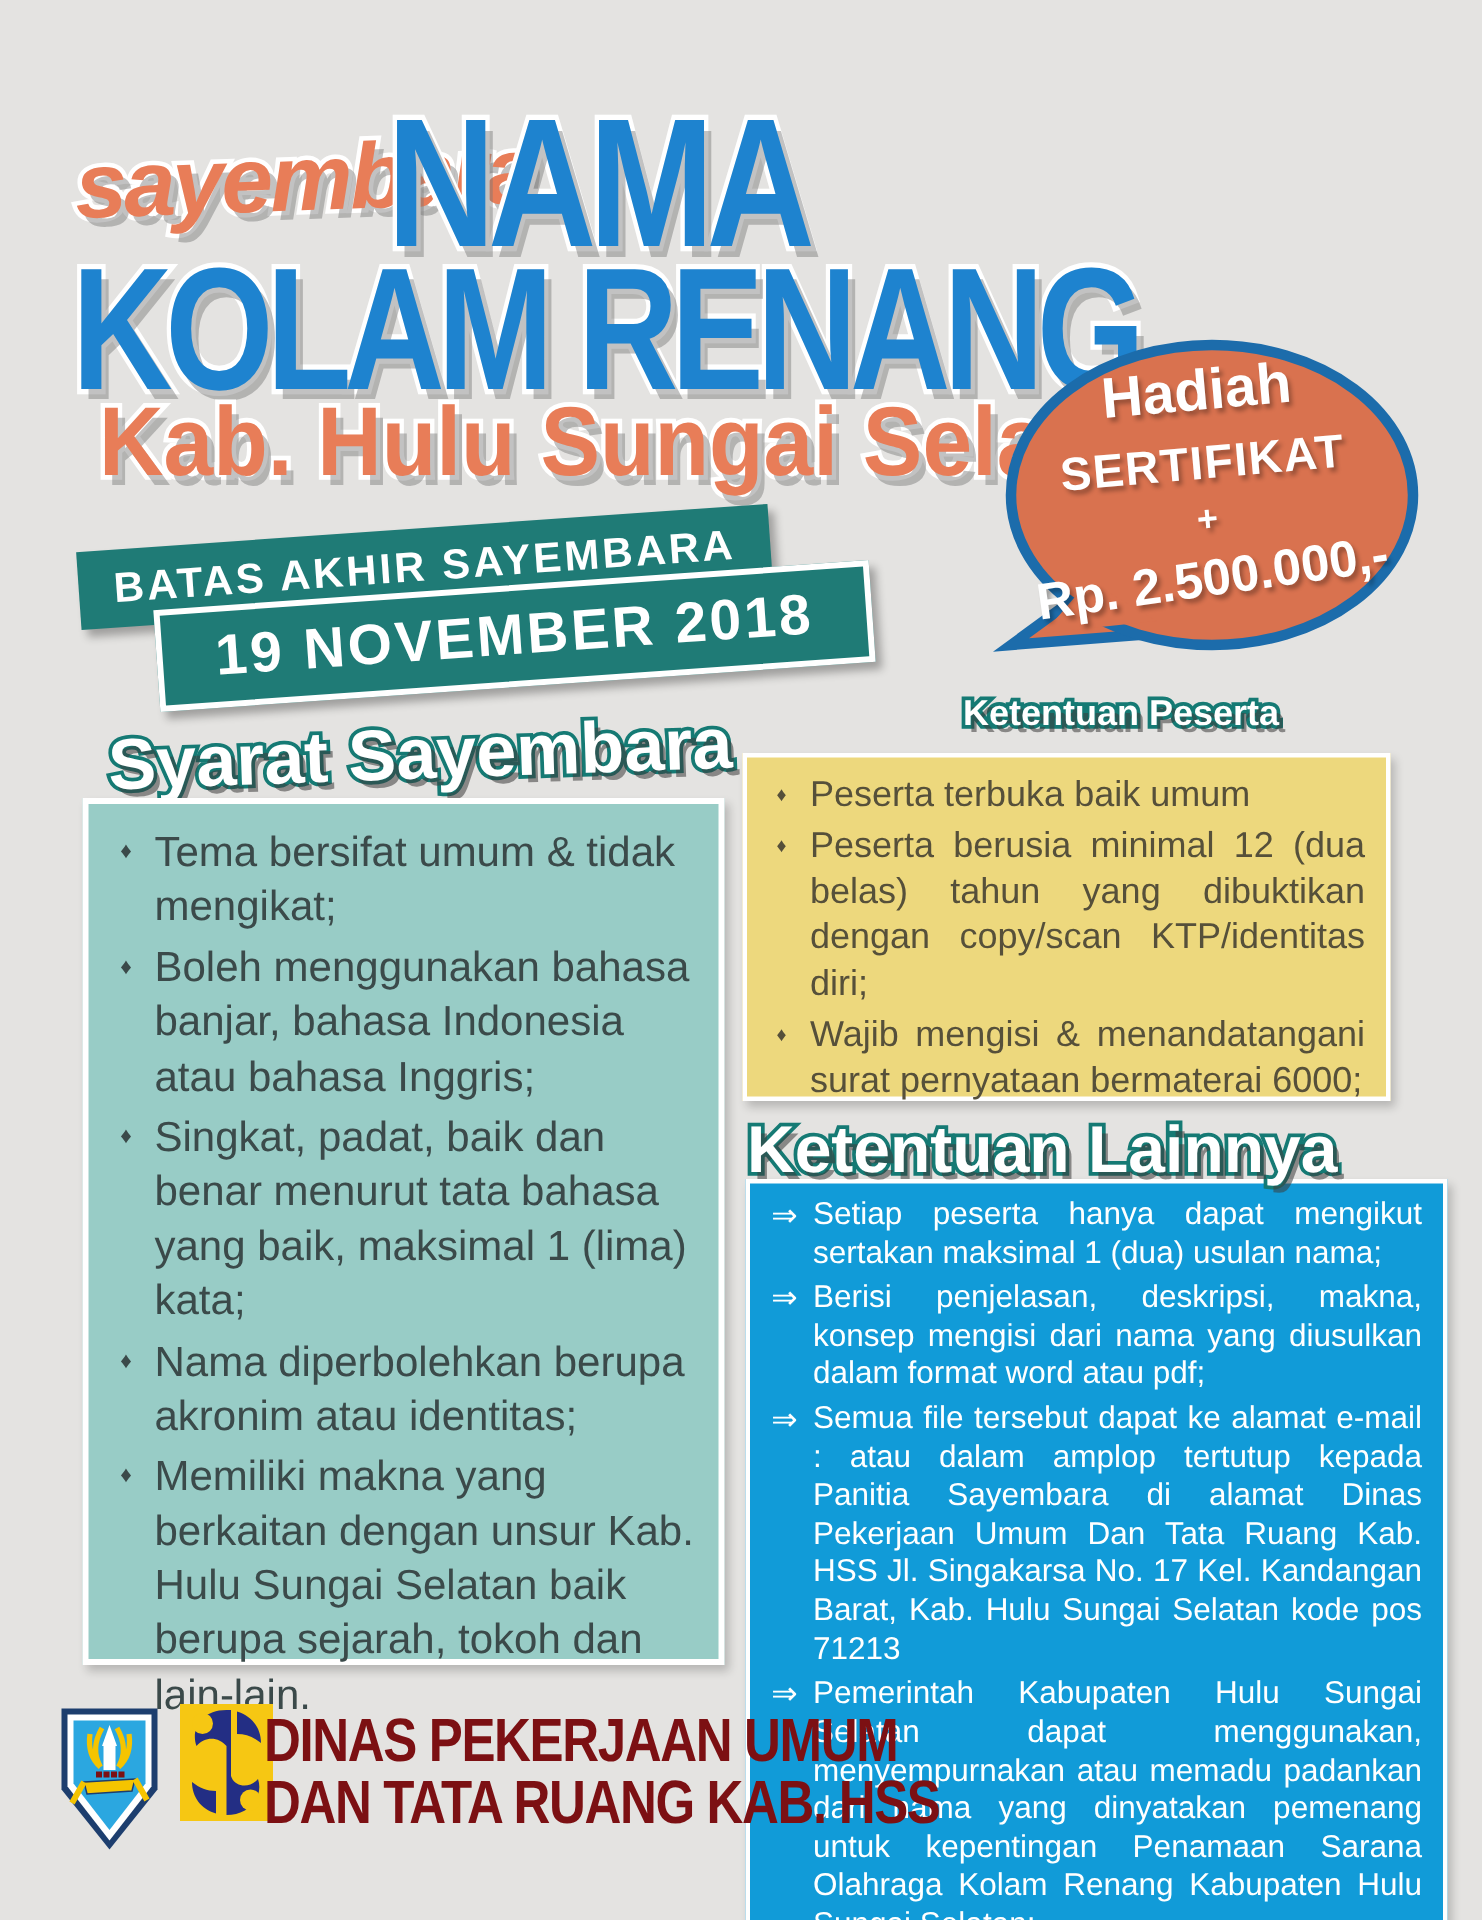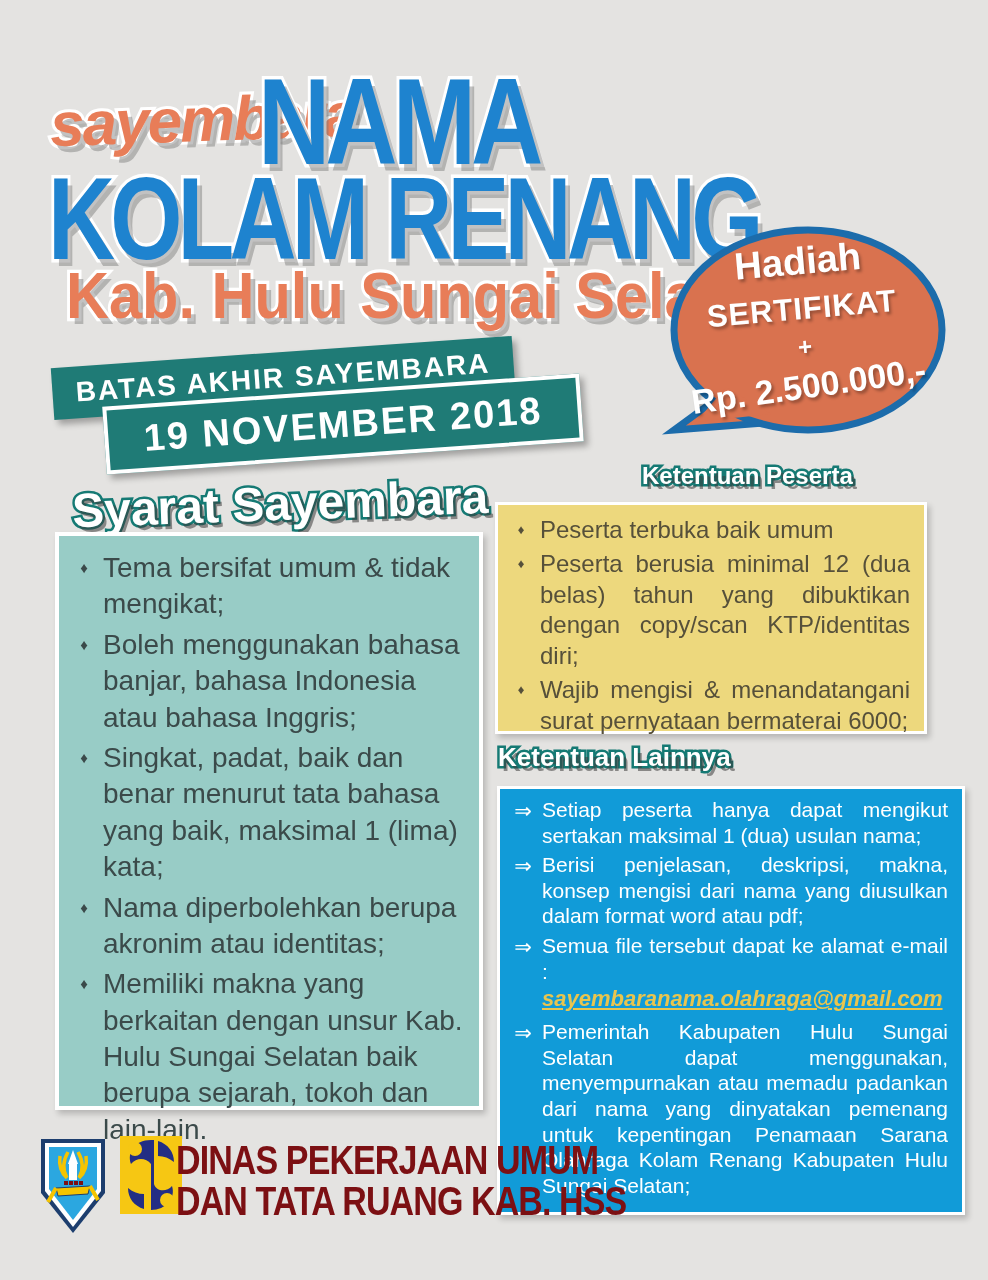--- a/index.html
+++ b/index.html
@@ -76,21 +76,21 @@
 
   
   .fancy{
     font-weight:900;color:#ffffff;
     -webkit-text-stroke:5px #157a74;paint-order:stroke fill;
     text-shadow:4px 5px 0 rgba(60,60,60,.55);
     letter-spacing:0px;white-space:nowrap;
   }
   .h-syarat{left:72px;top:476px;font-size:48px;transform:rotate(-2deg);}
   .h-peserta{left:642px;top:462px;font-size:24px;}
-  .h-lainnya{left:498px;top:742px;font-size:26px;z-index:5;}
+  .h-lainnya{left:498px;top:742px;font-size:44px;z-index:5;}
 
   
   .listbox{box-sizing:border-box;}
   .syarat-box{
     left:55px;top:532px;width:428px;height:578px;
     background:#98ccc6;border:4px solid #ffffff;
     box-shadow:3px 4px 6px rgba(0,0,0,.2);
     padding:14px 8px 8px 6px;
     color:#3b4a4a;font-size:28px;line-height:1.3;
   }
@@ -207,21 +207,21 @@
         <span class="jtext">Setiap peserta hanya dapat mengikut sertakan maksimal 1 (dua) usulan nama;</span>
       </li>
       <li>
         <span class="marker arrow">⇒</span>
         <span class="jtext">Berisi penjelasan, deskripsi, makna, konsep mengisi dari nama yang diusulkan dalam format word atau pdf;</span>
       </li>
       <li>
         <span class="marker arrow">⇒</span>
         <span class="jtext">
           <span>Semua file tersebut dapat ke alamat e-mail :</span>
-          <a class="email-link">sayembaranama.olahraga@gmail.com</a>
+          <span>atau  dalam amplop tertutup kepada Panitia Sayembara di alamat Dinas Pekerjaan Umum Dan Tata Ruang Kab. HSS Jl. Singakarsa No. 17 Kel. Kandangan Barat, Kab. Hulu Sungai Selatan kode pos 71213</span>
         </span>
       </li>
       <li>
         <span class="marker arrow">⇒</span>
         <span class="jtext">Pemerintah Kabupaten Hulu Sungai Selatan dapat menggunakan, menyempurnakan atau memadu padankan dari nama yang dinyatakan pemenang untuk kepentingan Penamaan Sarana Olahraga Kolam Renang Kabupaten Hulu Sungai Selatan;</span>
       </li>
     </ul>
   </div>
 
   <div class="abs footer-logos">

